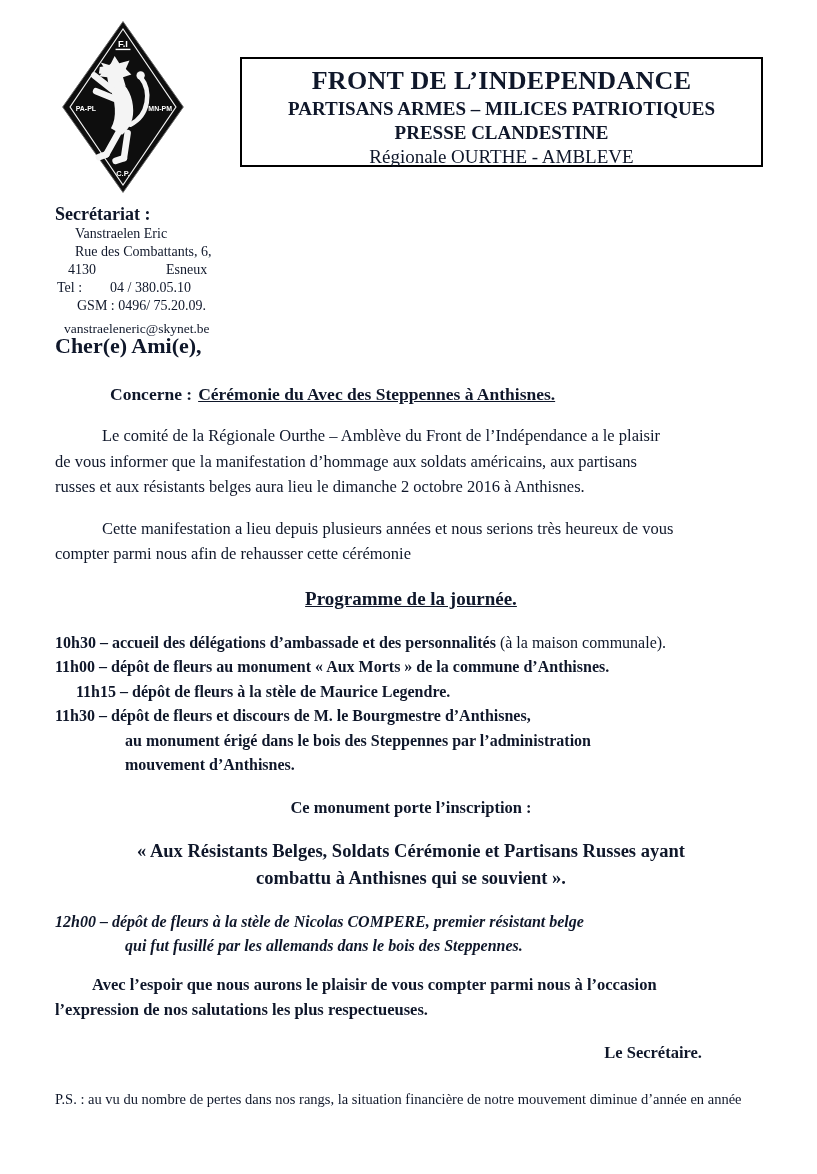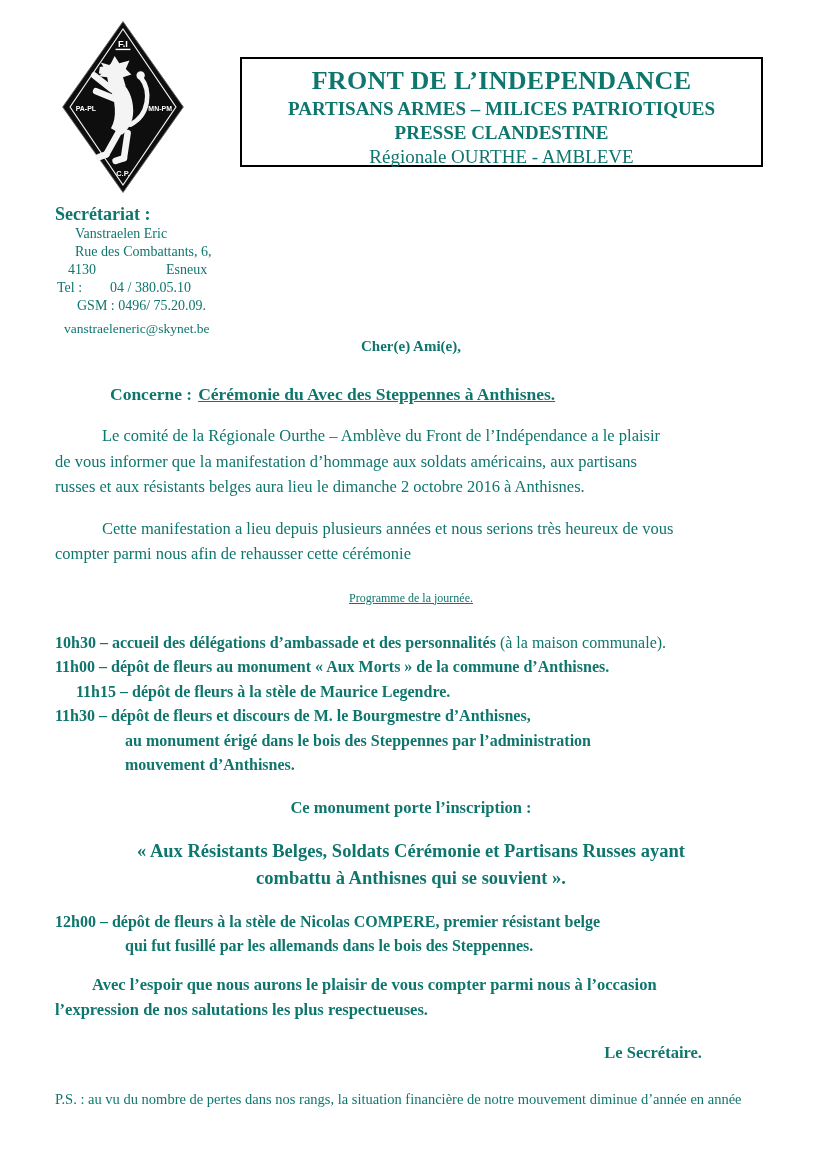--- a/index.html
+++ b/index.html
@@ -1,18 +1,18 @@
 <!DOCTYPE html>
 <html><head>
 <meta charset="utf-8">
 <style>
   html,body{margin:0;padding:0;background:#ffffff;}
   .page{
     position:relative;width:817px;height:1174px;background:#ffffff;
-    font-family:"Liberation Serif","DejaVu Serif",serif;color:#0f766e;overflow:hidden;
+    font-family:"Liberation Serif","DejaVu Serif",serif;color:#0f172a;overflow:hidden;
   }
   
   .emblem{position:absolute;left:58px;top:13px;width:130px;height:188px;}
   
   .org-box{
     position:absolute;left:240px;top:57px;width:523px;height:110px;
     border:2px solid #000;box-sizing:border-box;text-align:center;padding-top:7px;
   }
   .org-line1{font-size:26px;font-weight:bold;line-height:30px;letter-spacing:.3px;}
   .org-line2{font-size:19px;font-weight:bold;line-height:25px;}
@@ -23,35 +23,35 @@
   .sec-heading{font-size:18px;font-weight:bold;line-height:22px;}
   .sec-name,.sec-street{margin-left:20px;}
   .sec-postal-row{margin-left:13px;}
   .sec-city{margin-left:70px;}
   .sec-tel-row{margin-left:2px;}
   .sec-tel-number{margin-left:28px;}
   .sec-gsm{margin-left:22px;}
   .sec-email{margin-left:7px;margin-top:5px;font-size:13.5px;text-align:center;}
   
   .content{position:absolute;left:55px;top:334px;width:712px;font-size:16.5px;}
-  .salutation{text-align:center;font-weight:bold;font-size:15px;line-height:24px;}
+  .salutation{font-weight:bold;font-size:22px;line-height:24px;}
   .concerne{margin-top:26px;margin-left:55px;font-weight:bold;font-size:17.5px;}
   .concerne-subject{text-decoration:underline;margin-left:6px;}
   .para{line-height:25.5px;}
   .para-1{margin-top:18px;}
   .para-2{margin-top:16px;}
   .first-indent{text-indent:47px;}
-  .prog-title{margin-top:18px;text-align:center;font-weight:normal;font-size:12px;line-height:27px;text-decoration:underline;}
+  .prog-title{margin-top:18px;text-align:center;font-weight:bold;font-size:19px;line-height:27px;text-decoration:underline;}
   .schedule{margin-top:19px;font-weight:bold;font-size:16px;line-height:24.5px;white-space:nowrap;}
   .ind1{padding-left:21px;}
   .ind2{padding-left:70px;}
   .sched-normal{font-weight:normal;}
   .inscription-intro{margin-top:18px;text-align:center;font-weight:bold;font-size:16.5px;line-height:24px;}
   .inscription{margin-top:18px;text-align:center;font-weight:bold;font-size:18.5px;line-height:27px;}
-  .block-12h{margin-top:18px;font-weight:bold;font-size:16px;line-height:24px;white-space:nowrap;}
+  .block-12h{margin-top:18px;font-weight:bold;font-size:16px;line-height:24px;white-space:nowrap;font-style:italic;}
   .closing{margin-top:14px;font-weight:bold;line-height:25.5px;}
   .closing .first-indent{text-indent:37px;}
   .signature{margin-top:18px;text-align:right;padding-right:65px;font-weight:bold;line-height:24px;}
   .postscript{margin-top:24px;font-size:14.5px;line-height:20px;white-space:nowrap;}
 </style>
 </head>
 <body>
 
 <div class="page">
 

